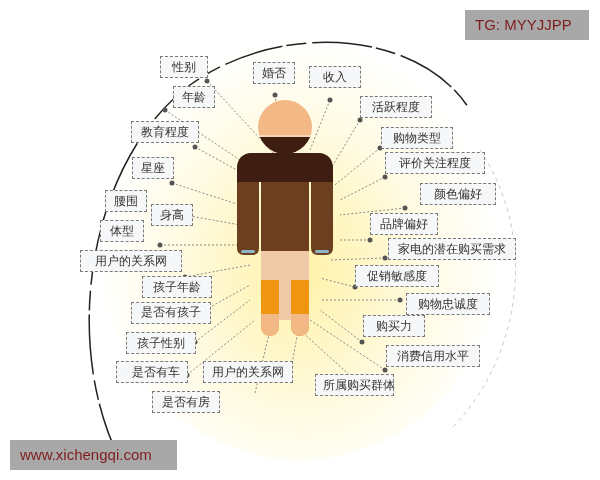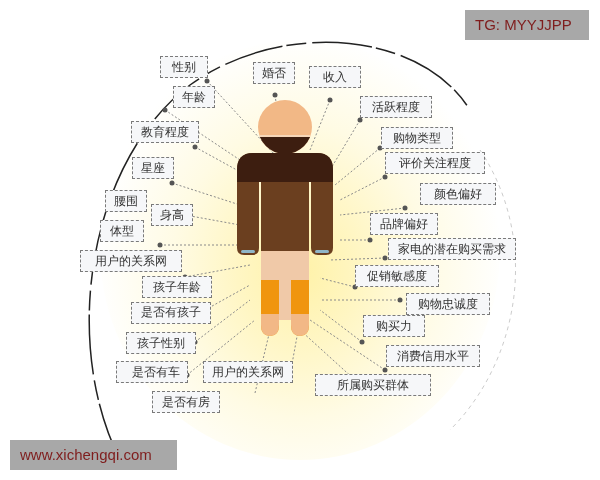--- a/index.html
+++ b/index.html
@@ -141,17 +141,17 @@
 <div class="label" style="left:80px;top:250px;width:102px;">用户的关系网</div>
 <div class="label" style="left:355px;top:265px;width:84px;">促销敏感度</div>
 <div class="label" style="left:142px;top:276px;width:70px;">孩子年龄</div>
 <div class="label" style="left:406px;top:293px;width:84px;text-align:center;">购物忠诚度</div>
 <div class="label" style="left:131px;top:302px;width:80px;font-family:Liberation Mono, monospace;">是否有孩子</div>
 <div class="label" style="left:363px;top:315px;width:62px;">购买力</div>
 <div class="label" style="left:126px;top:332px;width:70px;">孩子性别</div>
 <div class="label" style="left:386px;top:345px;width:94px;">消费信用水平</div>
 <div class="label" style="left:116px;top:361px;width:72px;text-align:right;">是否有车</div>
 <div class="label" style="left:203px;top:361px;width:90px;">用户的关系网</div>
-<div class="label" style="left:315px;top:374px;width:116px;">所属购买群体</div>
+<div class="label" style="left:315px;top:374px;width:79px;">所属购买群体</div>
 <div class="label" style="left:152px;top:391px;width:68px;">是否有房</div>
 
 <div class="watermark" style="left:465px;top:10px;width:124px;">TG: MYYJJPP</div>
 <div class="watermark" style="left:10px;top:440px;width:167px;">www.xichengqi.com</div>
 
 </body></html>

